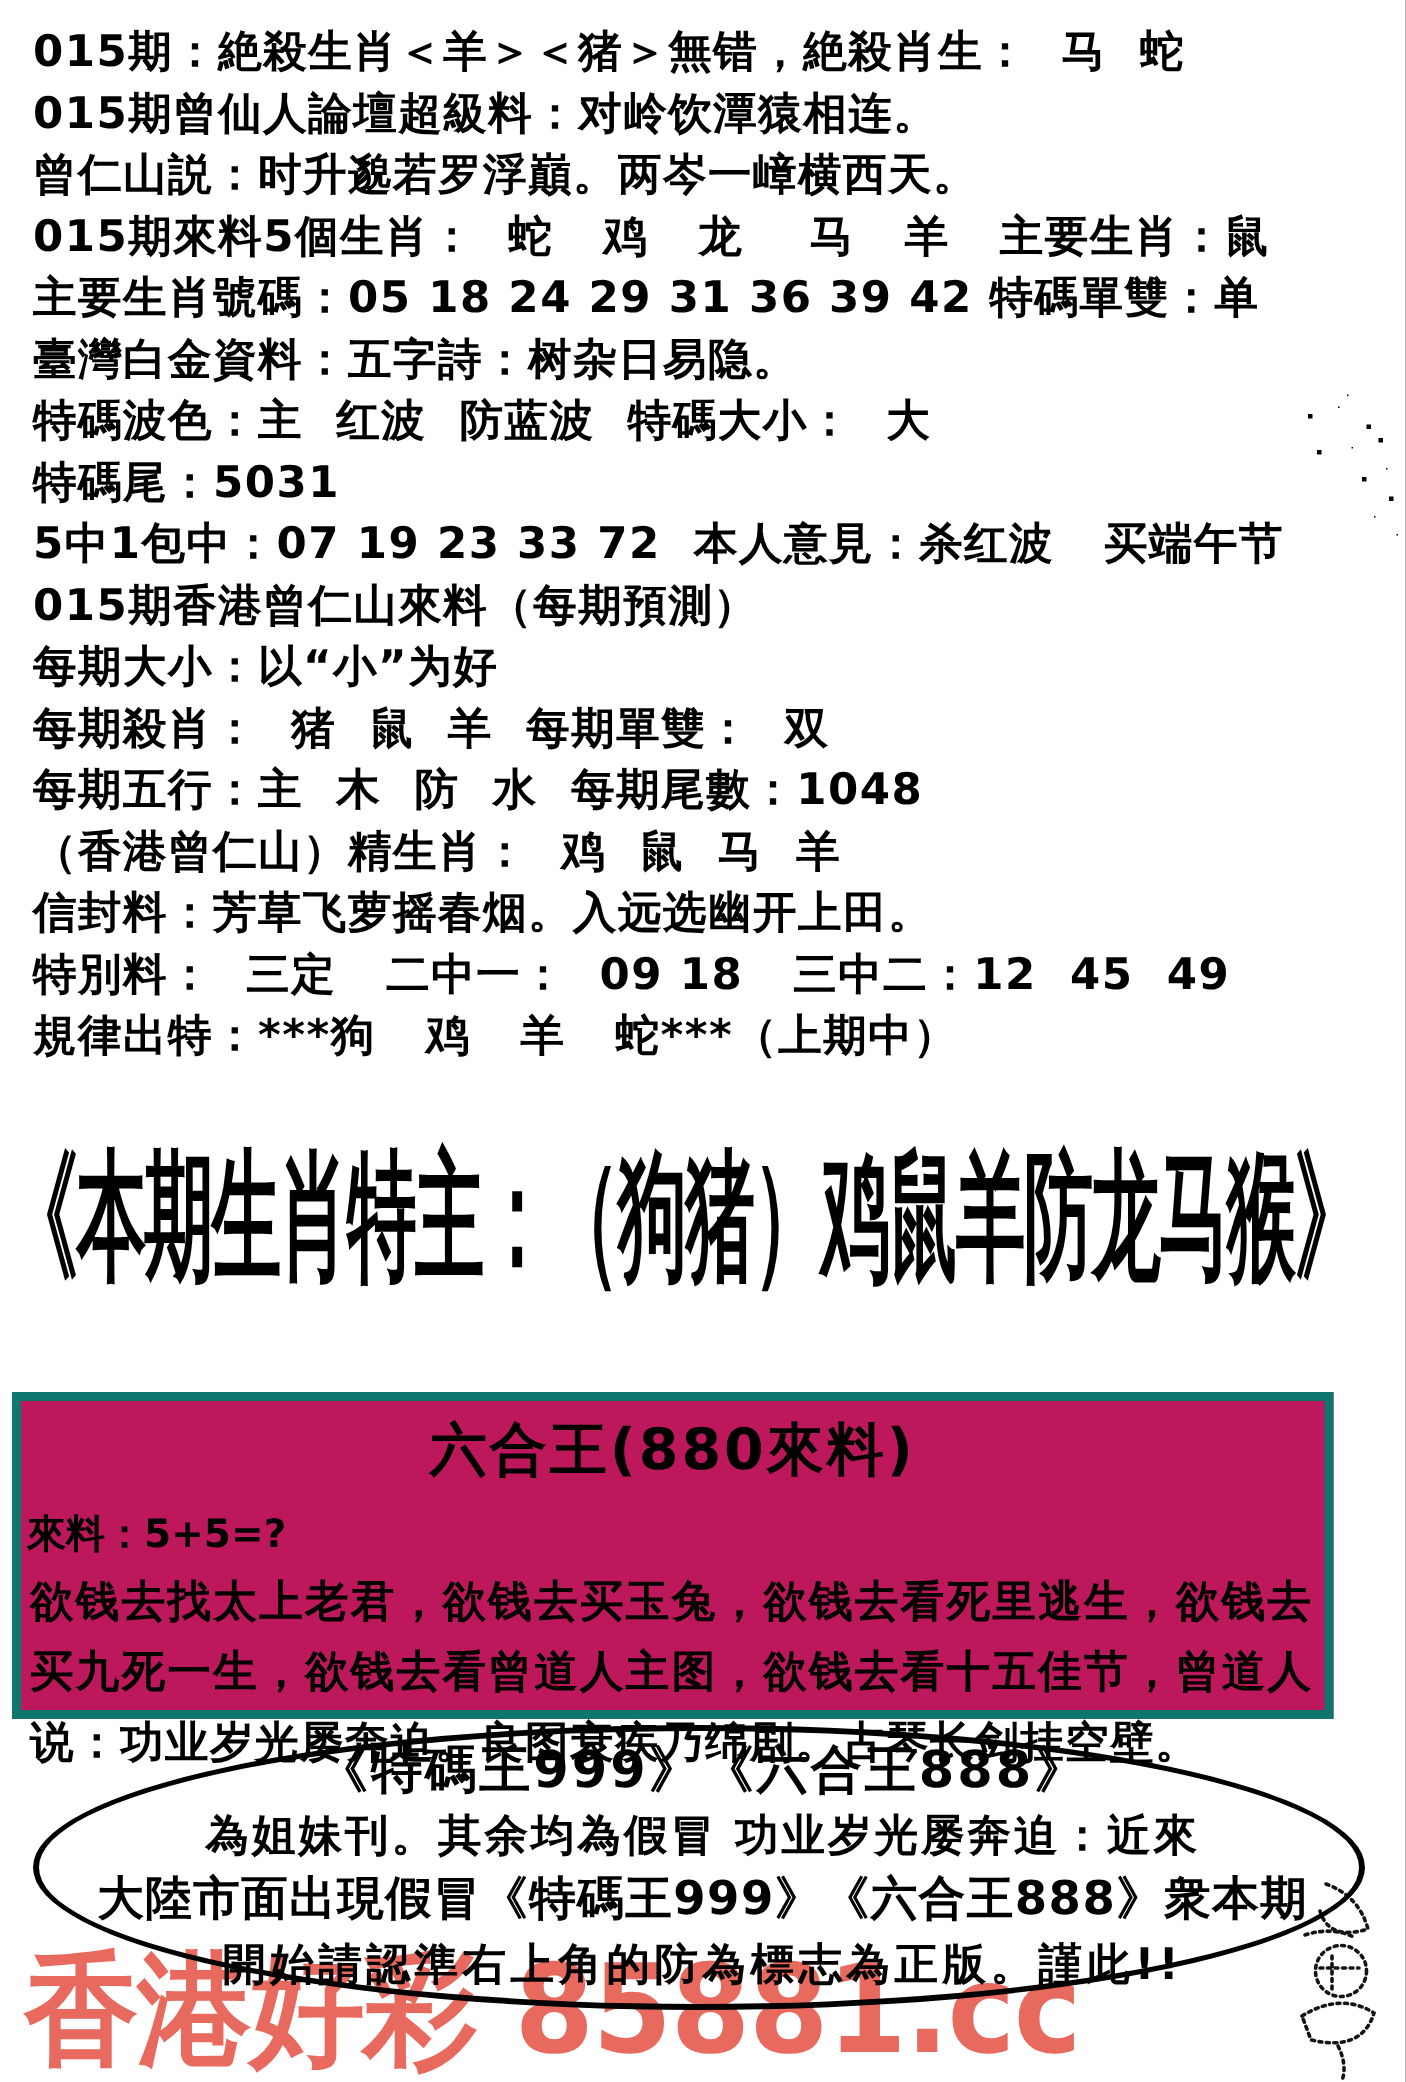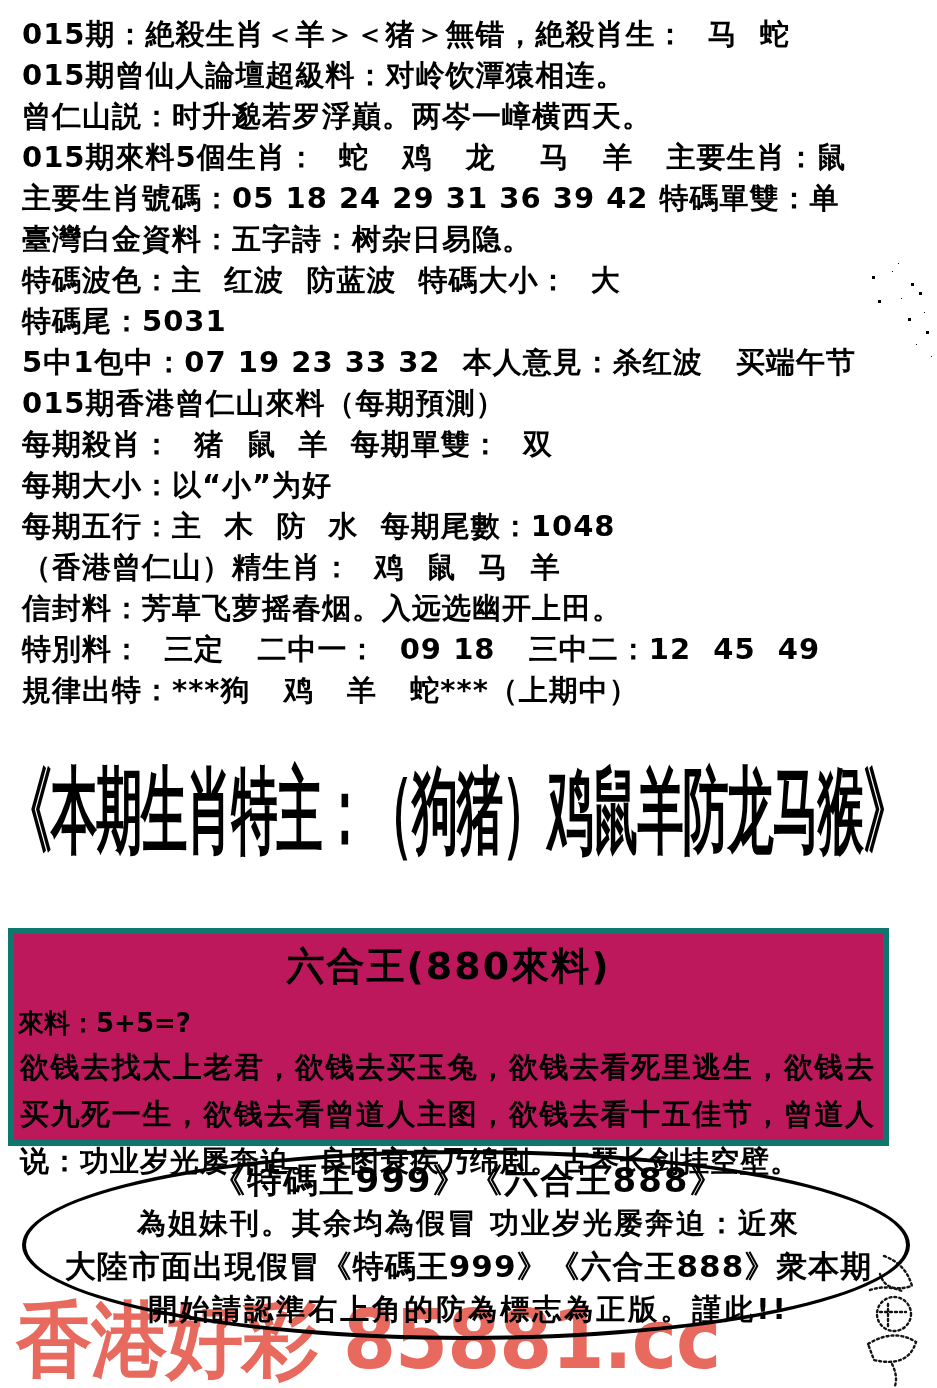--- a/index.html
+++ b/index.html
@@ -62,24 +62,24 @@
 
   <div class="lines">
     <div class="line">015期：絶殺生肖＜羊＞＜猪＞無错，絶殺肖生：  马  蛇</div>
     <div class="line">015期曾仙人論壇超級料：对岭饮潭猿相连。</div>
     <div class="line">曾仁山説：时升邈若罗浮巔。两岑一嶂横西天。</div>
     <div class="line">015期來料5個生肖：  蛇   鸡   龙    马   羊   主要生肖：鼠</div>
     <div class="line">主要生肖號碼：05 18 24 29 31 36 39 42 特碼單雙：单</div>
     <div class="line">臺灣白金資料：五字詩：树杂日易隐。</div>
     <div class="line">特碼波色：主  红波  防蓝波  特碼大小：  大</div>
     <div class="line">特碼尾：5031</div>
-    <div class="line">5中1包中：07 19 23 33 32  本人意見：杀红波   买端午节</div>
+    <div class="line">5中1包中：07 19 23 33 72  本人意見：杀红波   买端午节</div>
     <div class="line">015期香港曾仁山來料（每期預測）</div>
+    <div class="line">每期大小：以“小”为好</div>
     <div class="line">每期殺肖：  猪  鼠  羊  每期單雙：  双</div>
-    <div class="line">每期大小：以“小”为好</div>
     <div class="line">每期五行：主  木  防  水  每期尾數：1048</div>
     <div class="line">（香港曾仁山）精生肖：  鸡  鼠  马  羊</div>
     <div class="line">信封料：芳草飞萝摇春烟。入远选幽开上田。</div>
     <div class="line">特別料：  三定   二中一：  09 18   三中二：12  45  49</div>
     <div class="line">規律出特：***狗   鸡   羊   蛇***（上期中）</div>
   </div>
 
   <div class="headline">《本期生肖特主：（狗猪）鸡鼠羊防龙马猴》</div>
 
   <div class="big-box">

